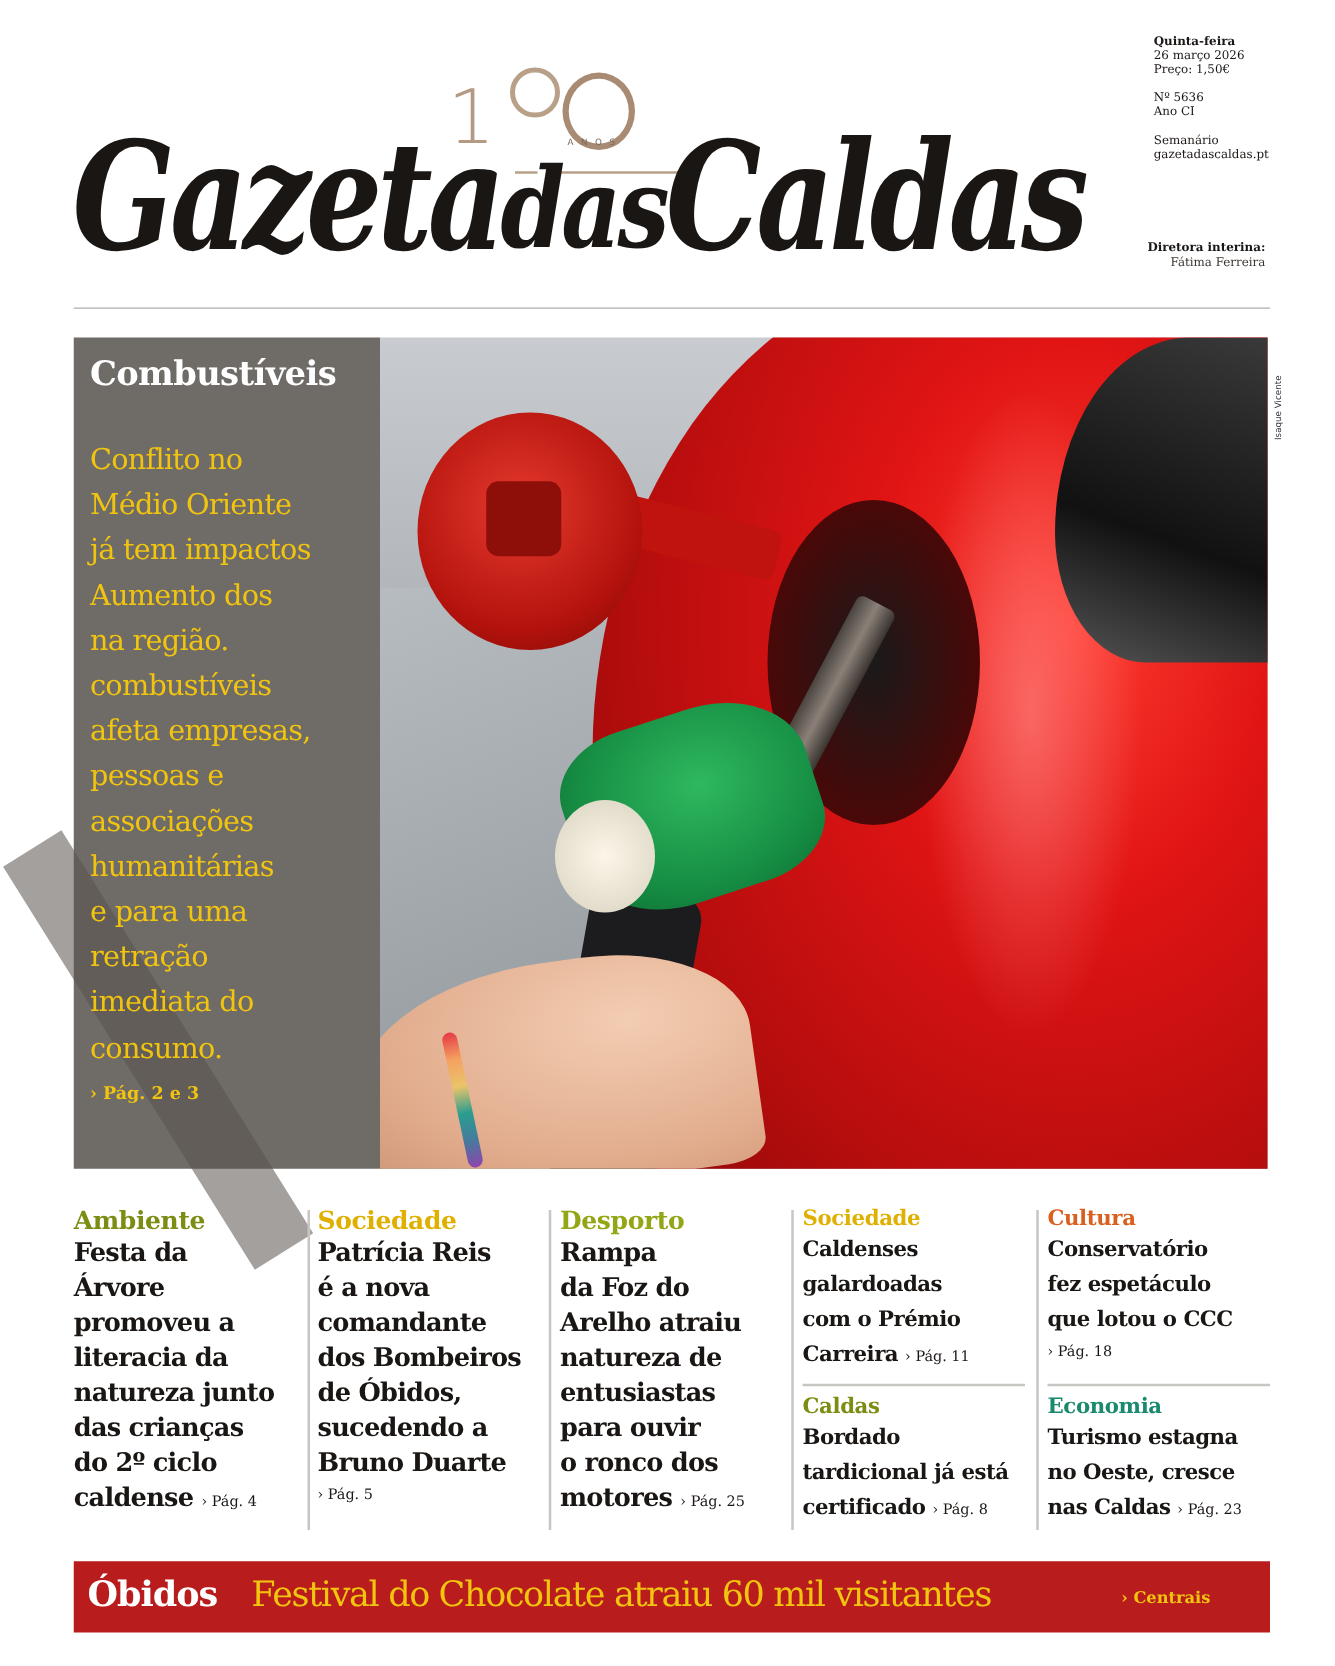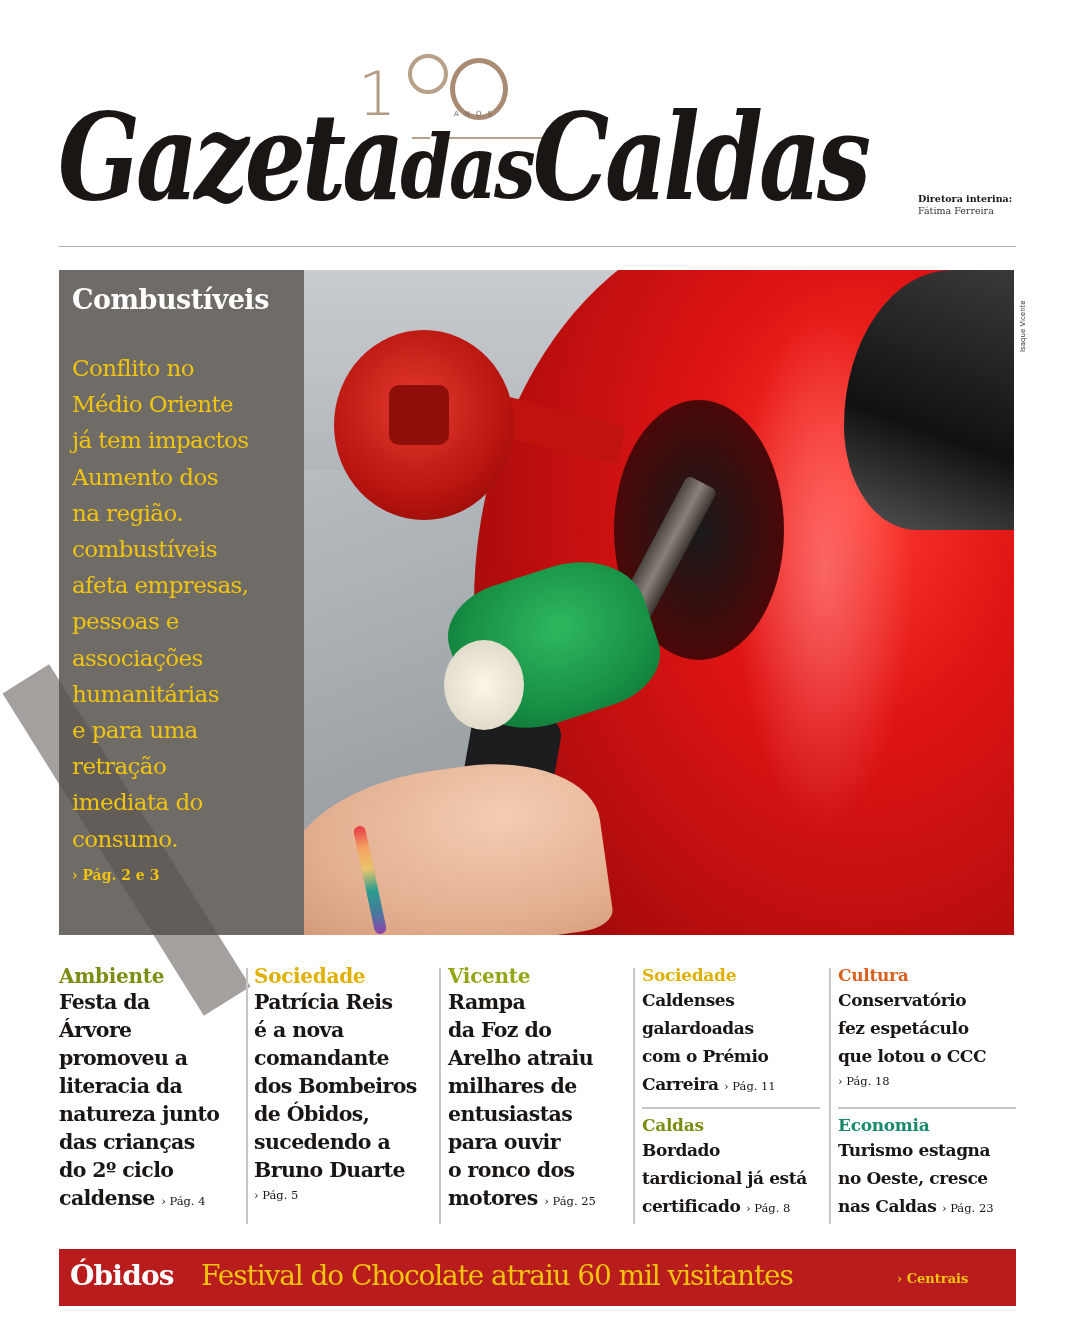--- a/index.html
+++ b/index.html
@@ -20,21 +20,21 @@
     font-family: "DejaVu Serif", serif; font-weight: 700; color: #1a1614; line-height: 0.9; }
   .logo .w1 { font-size: 96px; letter-spacing: -4px; transform: scaleY(1.25); transform-origin: bottom; font-style: italic; }
   .logo .w2 { font-size: 74px; letter-spacing: -3px; transform: scaleY(1.2); transform-origin: bottom; font-style: italic; margin-bottom: 4px; }
   .logo .w3 { font-size: 96px; letter-spacing: -4px; transform: scaleY(1.25); transform-origin: bottom; font-style: italic; }
 
   .issue-info { position: absolute; left: 923px; top: 28px; width: 130px; font-family: "DejaVu Serif", serif; font-size: 9.5px; line-height: 11px; color: #1a1614; }
   .issue-info .day { font-weight: 700; }
   .issue-info .block { margin-bottom: 12px; }
   .director { position: absolute; left: 918px; top: 193px; font-family: "DejaVu Serif", serif; font-size: 9.5px; line-height: 12px; }
   .director .role { font-weight: 700; color: #1a1614; }
-  .director .name { color: #3a3430; }
+  .director .name { color: #3a3430; text-align: right; }
 
   .top-rule { position: absolute; left: 59px; top: 246px; width: 957px; height: 1px; background: #b0aeab; }
 
   
   .lead { position: absolute; left: 59px; top: 270px; width: 955px; height: 665px; }
   .lead-side { position: absolute; left: 0; top: 0; width: 245px; height: 665px; background: #6f6b67; padding-left: 48px; }
   .lead-side .streak { position: absolute; left: 40px; top: 380px; width: 55px; height: 380px; background: #57524e; transform: rotate(-32deg); opacity: 0.55; }
   .lead-side .kicker { position: absolute; left: 13px; top: 14px; font-weight: 700; font-size: 27px; color: #ffffff; letter-spacing: -0.5px; }
   .lead-side .body { position: absolute; left: 13px; top: 80px; width: 228px; font-family: "DejaVu Serif", serif; font-size: 23px; line-height: 36.2px; color: #f1c40f; letter-spacing: -0.6px; }
   .lead-side .ref { position: absolute; left: 13px; top: 597px; font-weight: 700; font-size: 14px; color: #f1c40f; }
@@ -95,20 +95,35 @@
     <span class="anos">ANOS</span>
     <span class="rule-l"></span>
     <span class="rule-r"></span>
   </div>
   <div class="logo">
     <span class="w1">Gazeta</span>
     <span class="w2">das</span>
     <span class="w3">Caldas</span>
   </div>
 
+  <div class="issue-info">
+    <div class="block">
+      <div class="day">Quinta-feira</div>
+      <div>26 março 2026</div>
+      <div>Preço: 1,50€</div>
+    </div>
+    <div class="block">
+      <div>Nº 5636</div>
+      <div>Ano CI</div>
+    </div>
+    <div class="block">
+      <div>Semanário</div>
+      <div>gazetadascaldas.pt</div>
+    </div>
+  </div>
   <div class="director">
     <div class="role">Diretora interina:</div>
     <div class="name">Fátima Ferreira</div>
   </div>
   <div class="top-rule"></div>
 </header>
 
 <section class="lead">
   <div class="lead-side">
     <div class="streak"></div>
@@ -178,26 +193,26 @@
       <div>dos Bombeiros</div>
       <div>de Óbidos,</div>
       <div>sucedendo a</div>
       <div>Bruno Duarte</div>
     </div>
     <div class="pg pg-line">› Pág. 5</div>
   </article>
   <div class="vline" style="left:380px; height:256px;"></div>
 
   <article class="col" style="left:389px; width:185px;">
-    <div class="sec" style="color:#94a515">Vicente</div>
+    <div class="sec" style="color:#94a515">Desporto</div>
     <div class="hed">
       <div>Rampa</div>
       <div>da Foz do</div>
       <div>Arelho atraiu</div>
-      <div>milhares de</div>
+      <div>natureza de</div>
       <div>entusiastas</div>
       <div>para ouvir</div>
       <div>o ronco dos</div>
       <div><span>motores</span> <span class="pg">› Pág. 25</span></div>
     </div>
   </article>
   <div class="vline" style="left:574px; height:256px;"></div>
 
   <article class="col small" style="left:583px; width:180px;">
     <div class="sec" style="color:#e0b000">Sociedade</div>

